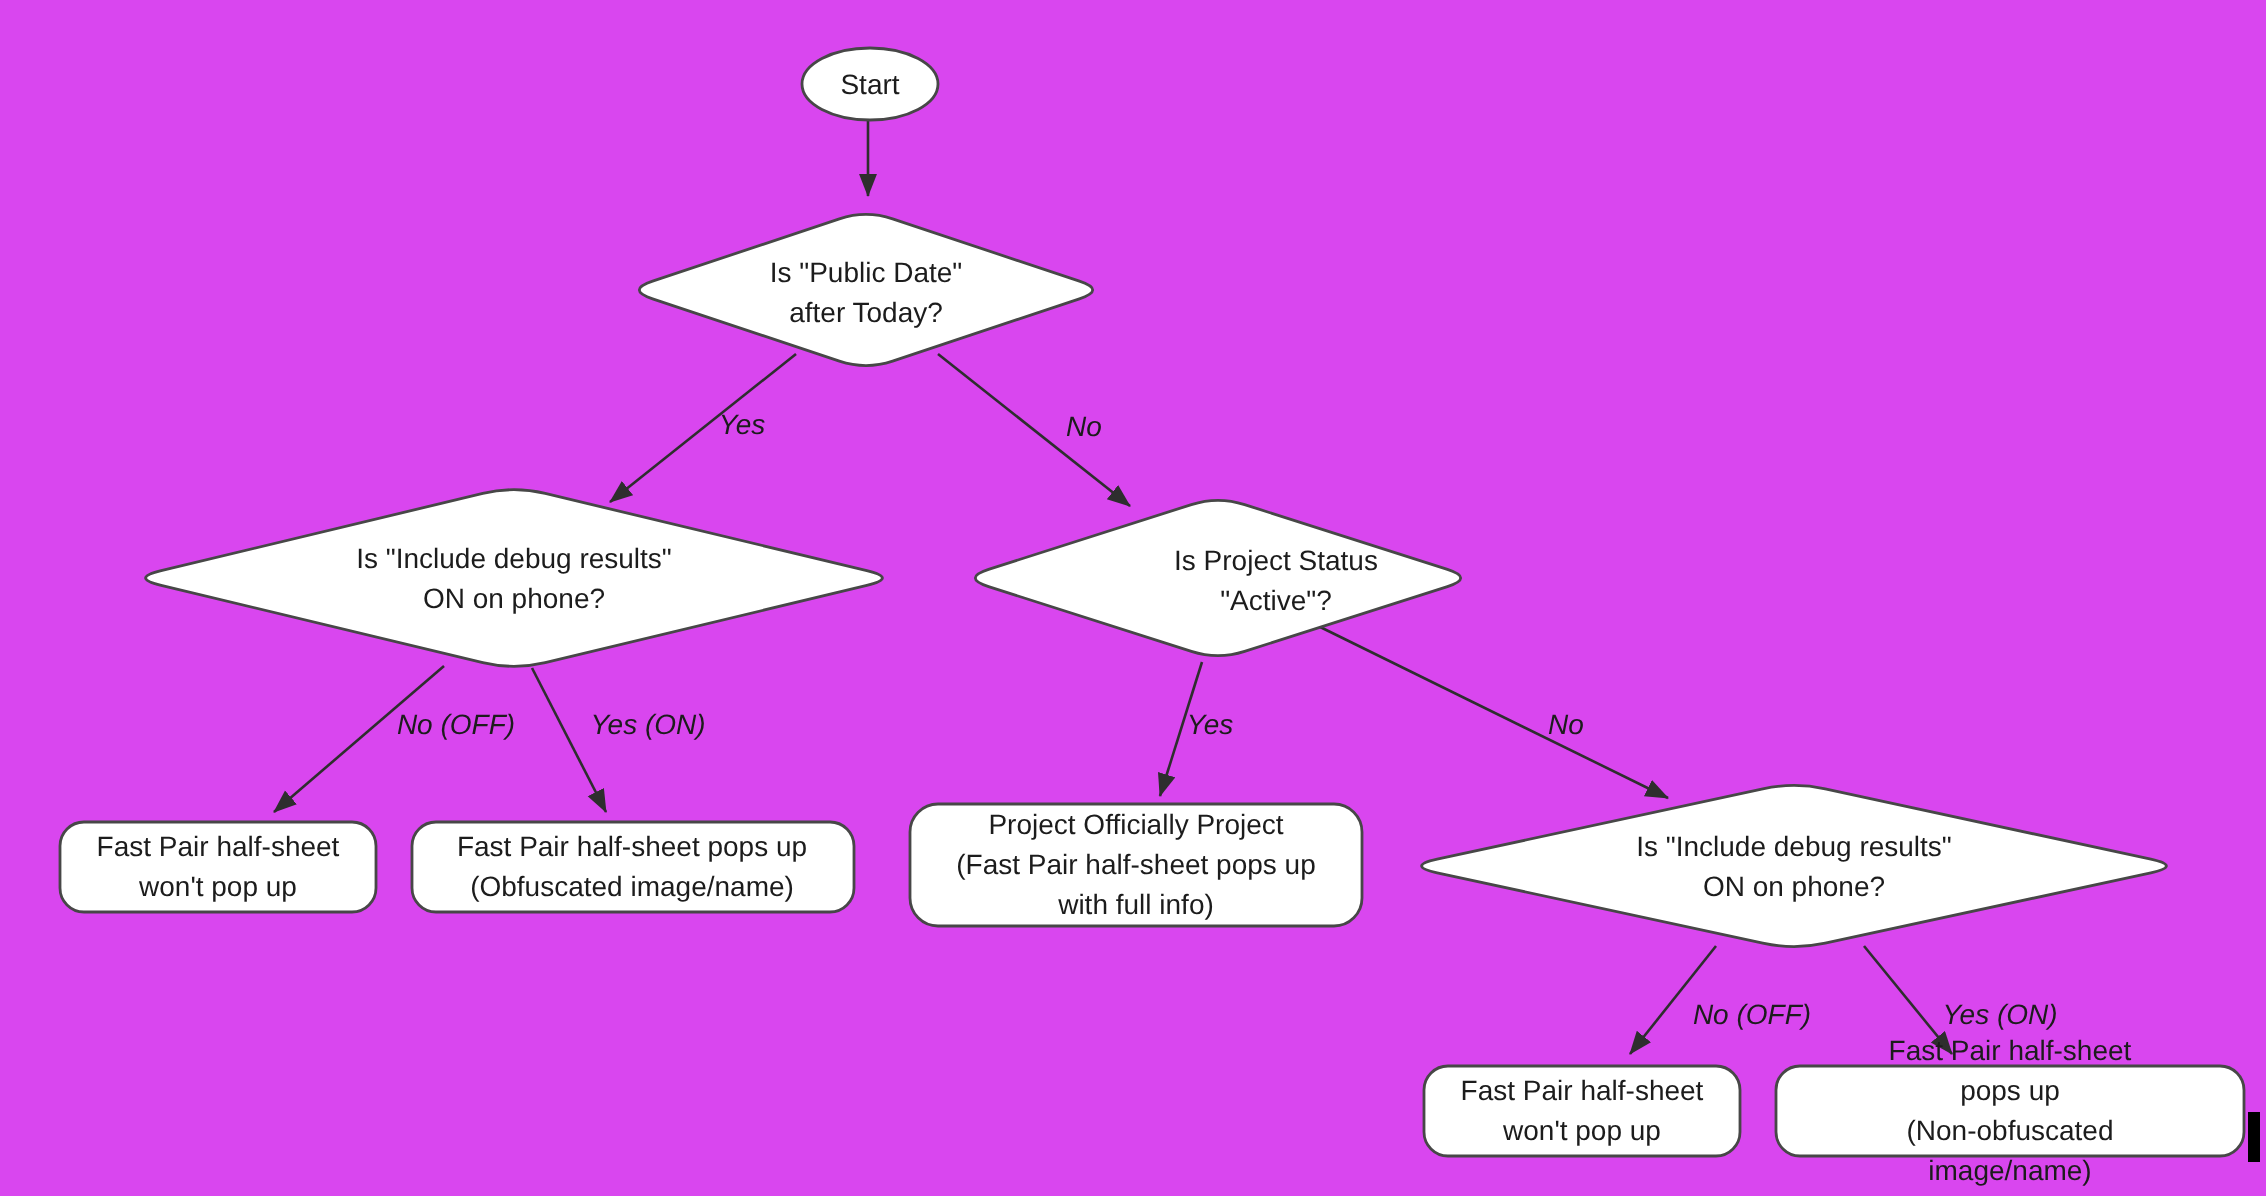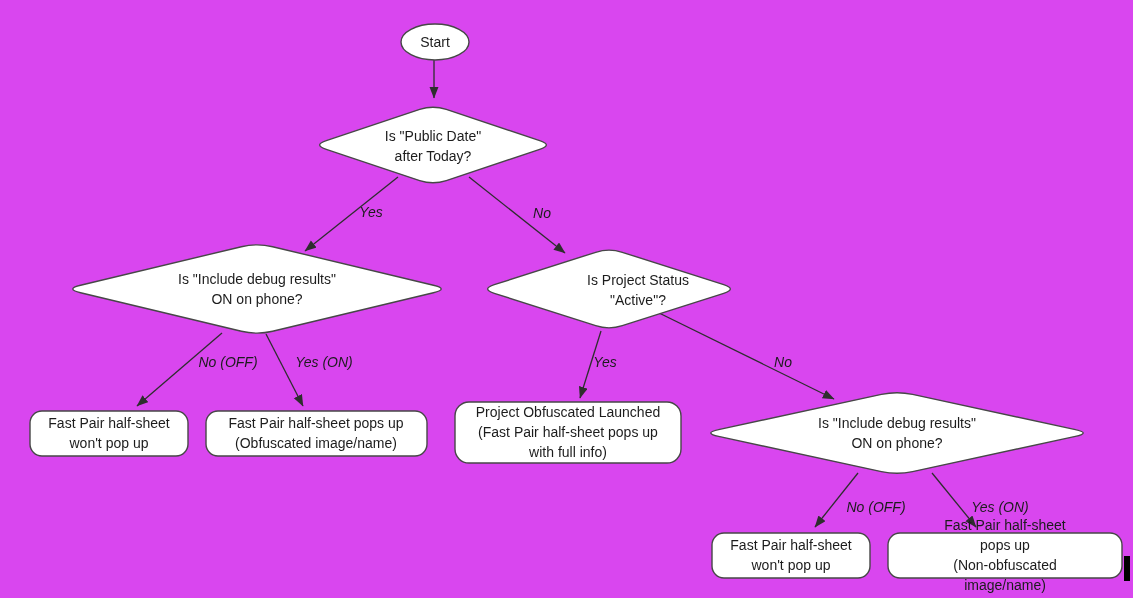--- a/index.html
+++ b/index.html
@@ -69,21 +69,21 @@
   <div class="lbl" style="left:257px;top:289px;">Is "Include debug results"
 ON on phone?</div>
   <div class="lbl" style="left:638px;top:290px;">Is Project Status
 "Active"?</div>
   <div class="lbl" style="left:897px;top:433px;">Is "Include debug results"
 ON on phone?</div>
   <div class="lbl" style="left:109px;top:433px;">Fast Pair half-sheet
 won't pop up</div>
   <div class="lbl" style="left:316px;top:433px;">Fast Pair half-sheet pops up
 (Obfuscated image/name)</div>
-  <div class="lbl" style="left:568px;top:432px;">Project Obfuscated Launched
+  <div class="lbl" style="left:568px;top:432px;">Project Officially Project
 (Fast Pair half-sheet pops up
 with full info)</div>
   <div class="lbl" style="left:791px;top:555px;">Fast Pair half-sheet
 won't pop up</div>
   <div class="lbl" style="left:1005px;top:555px;">Fast Pair half-sheet pops up
 (Non-obfuscated image/name)</div>
 
   <div class="lbl edge-lbl" style="left:371px;top:212px;">Yes</div>
   <div class="lbl edge-lbl" style="left:542px;top:213px;">No</div>
   <div class="lbl edge-lbl" style="left:228px;top:362px;">No (OFF)</div>

